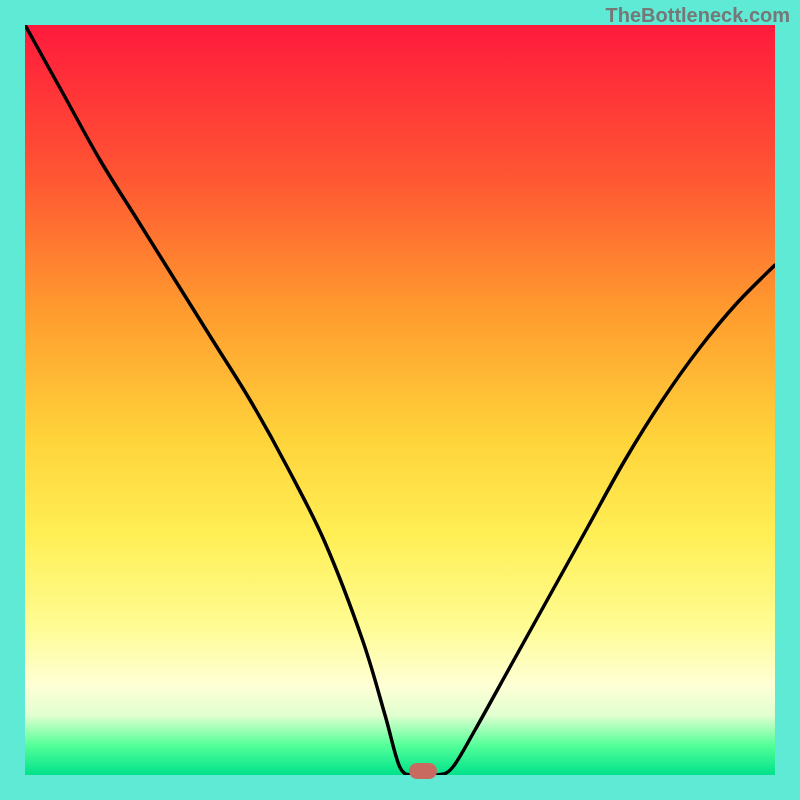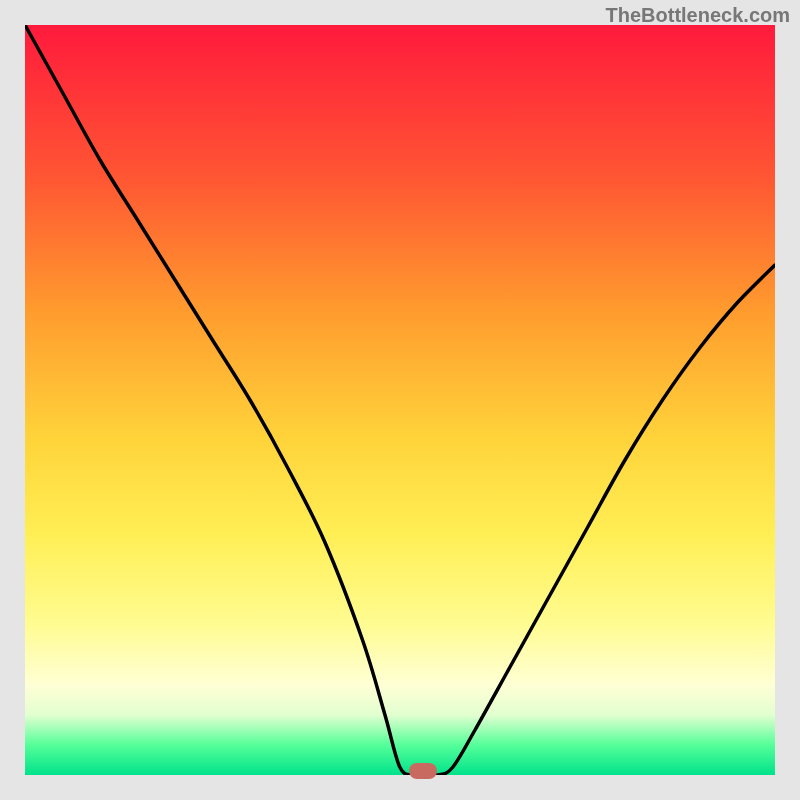--- a/index.html
+++ b/index.html
@@ -8,21 +8,21 @@
     width: 800px;
     height: 800px;
     background: #000;
     overflow: hidden;
     font-family: Arial, Helvetica, sans-serif;
   }
   .frame {
     position: relative;
     width: 800px;
     height: 800px;
-    background: #e5e5e5;
+    background: #5eead4;
   }
   .watermark {
     position: absolute;
     top: 4px;
     right: 10px;
     color: #777;
     font-size: 20px;
     font-weight: 600;
     z-index: 30;
   }

